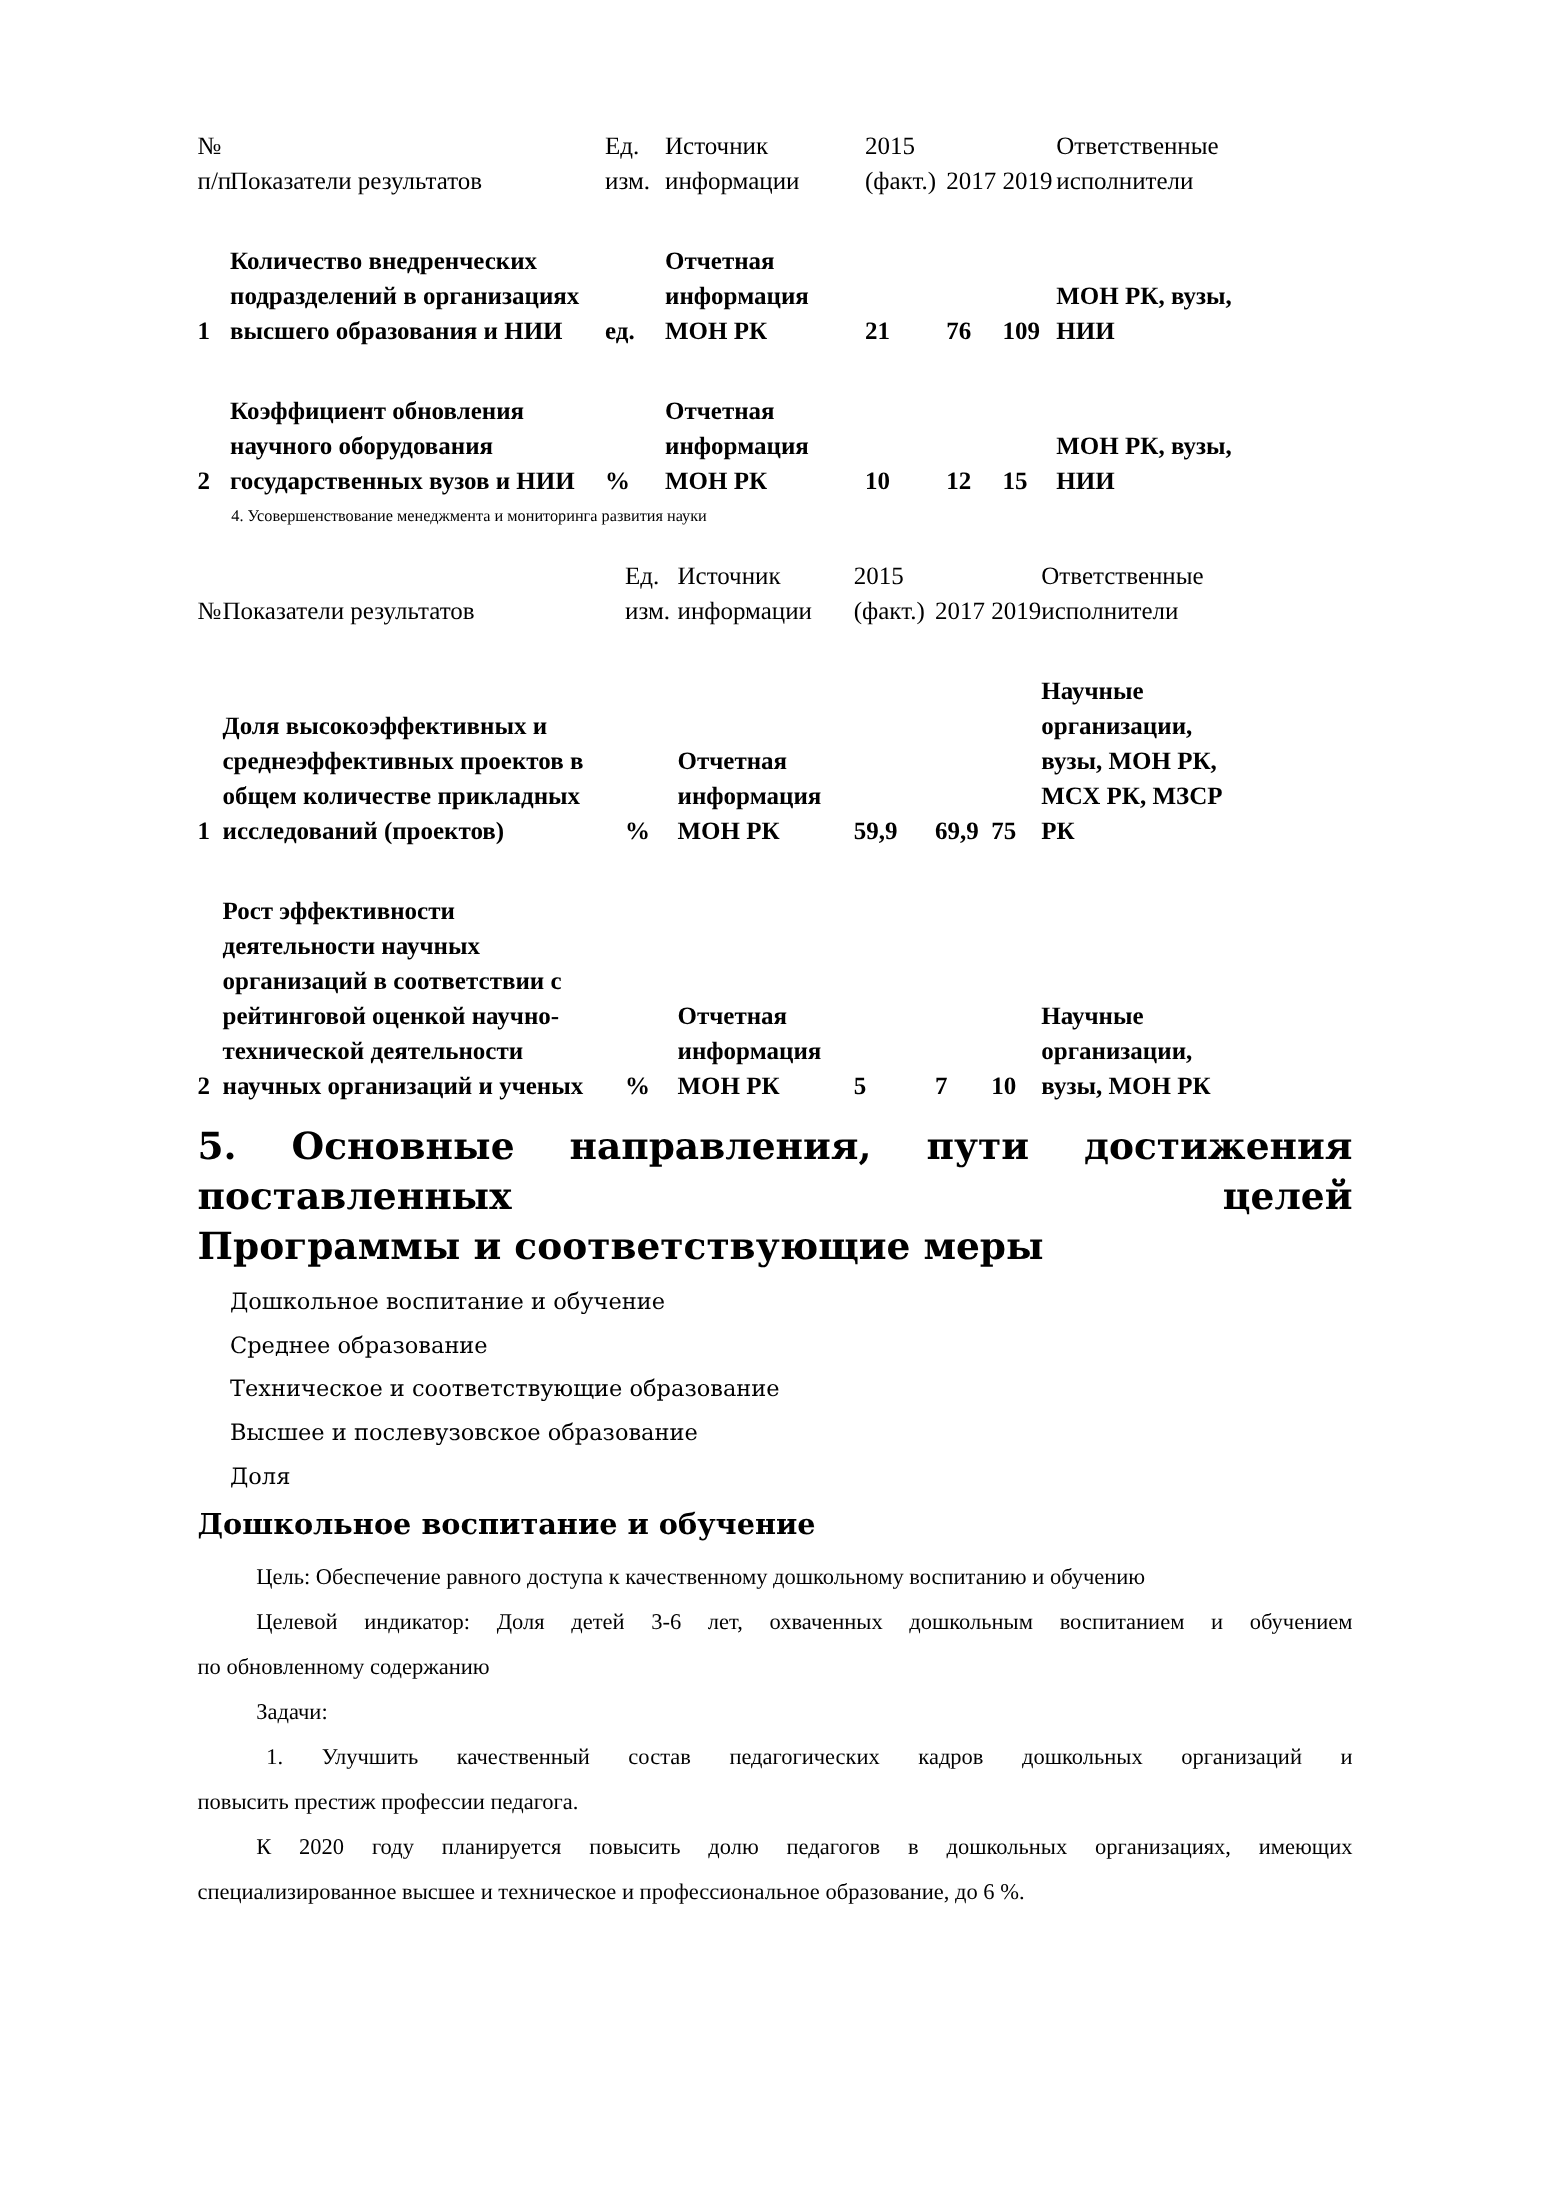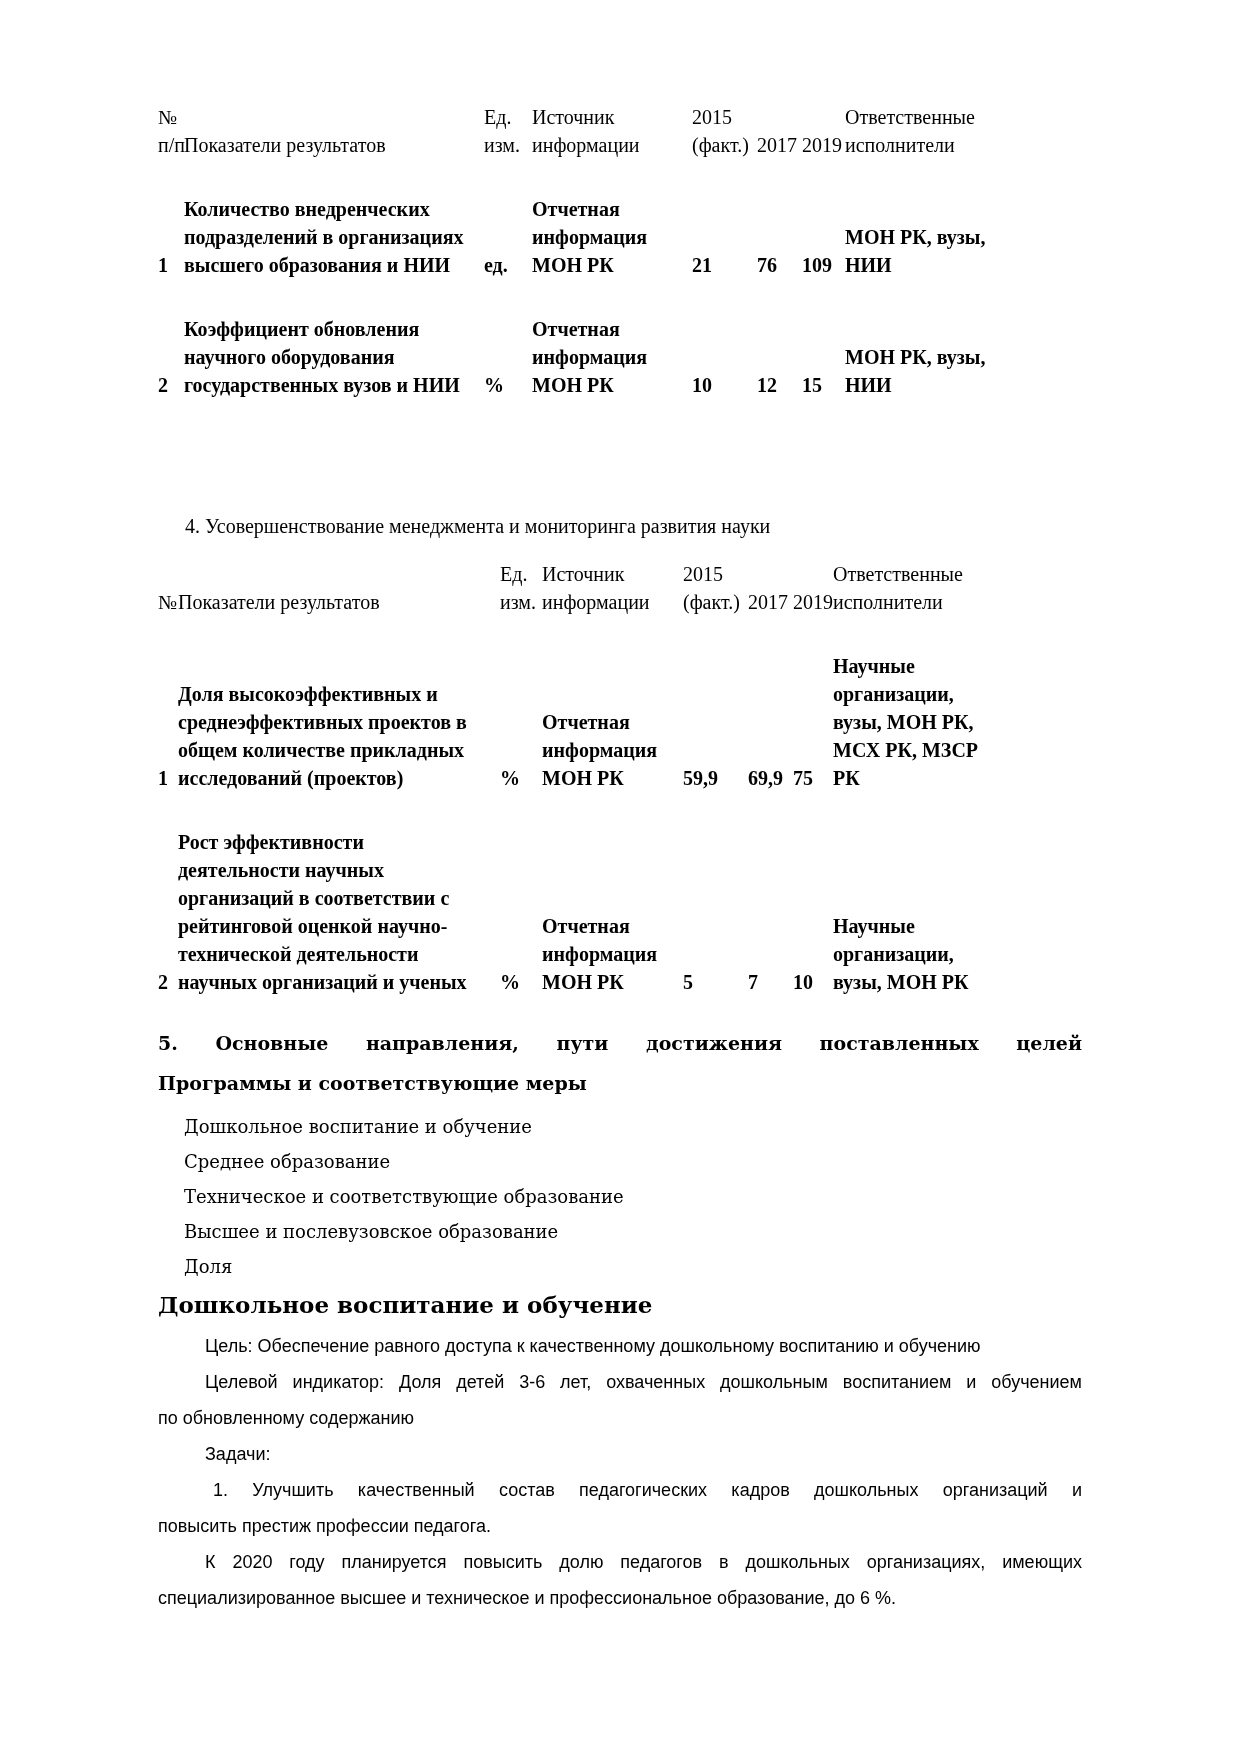--- a/index.html
+++ b/index.html
@@ -50,33 +50,32 @@
   .t2 .c-ind { width: 322px; }
   .t2 .c-unit { width: 42px; }
   .t2 .c-src { width: 141px; }
   .t2 .c-y15 { width: 65px; }
   .t2 .c-y17 { width: 45px; }
   .t2 .c-y19 { width: 40px; }
   .t2 .c-resp { width: 249px; }
 
   
   .section4 {
-    margin-top: 113px;
     padding-left: 27px;
     font-family: "Liberation Serif", serif;
-    font-size: 20px;
+    font-size: 13px;
     line-height: 28px;
   }
   .t2-wrap { margin-top: 20px; }
 
   .h-main {
-    margin-top: 27px;
+    margin-top: 15px;
     font-family: "DejaVu Serif", serif;
     font-weight: bold;
-    font-size: 19px;
+    font-size: 30px;
     line-height: 40px;
   }
   .h-main .stretch {
     text-align: justify;
     text-align-last: justify;
   }
 
   .directions { margin-top: 6px; }
   .directions .item {
     font-family: "DejaVu Serif", serif;
@@ -88,21 +87,21 @@
   .h-sub {
     margin-top: 2px;
     font-family: "DejaVu Serif", serif;
     font-weight: bold;
     font-size: 23px;
     line-height: 38px;
   }
 
   .bodytext {
     margin-top: 4px;
-    font-family: Liberation Sans, sans-serif;
+    font-family: Liberation Serif, serif;
     font-size: 18px;
     line-height: 36px;
   }
   .pline { text-align: left; }
   .pline.justify {
     text-align: justify;
     text-align-last: justify;
   }
   .ind1 { text-indent: 47px; }
   .ind2 { text-indent: 55px; }

